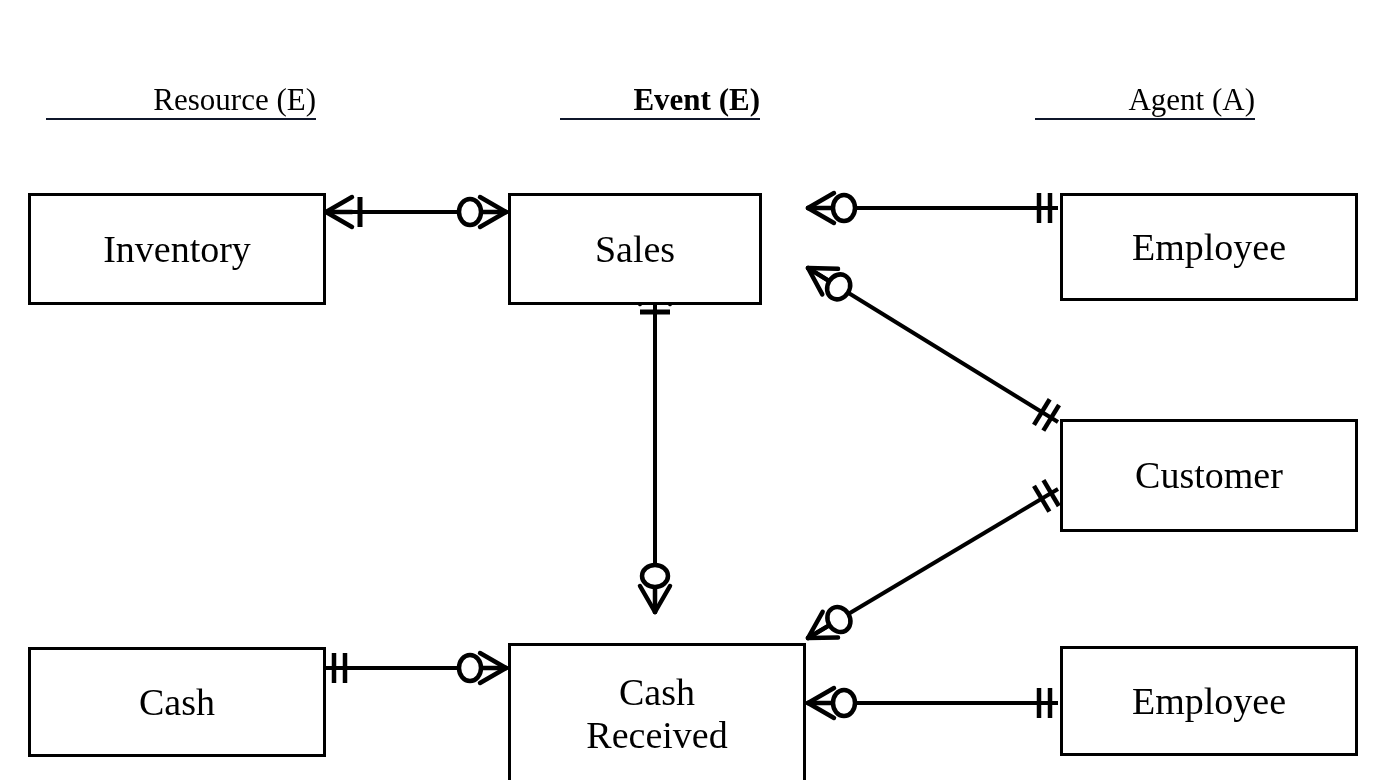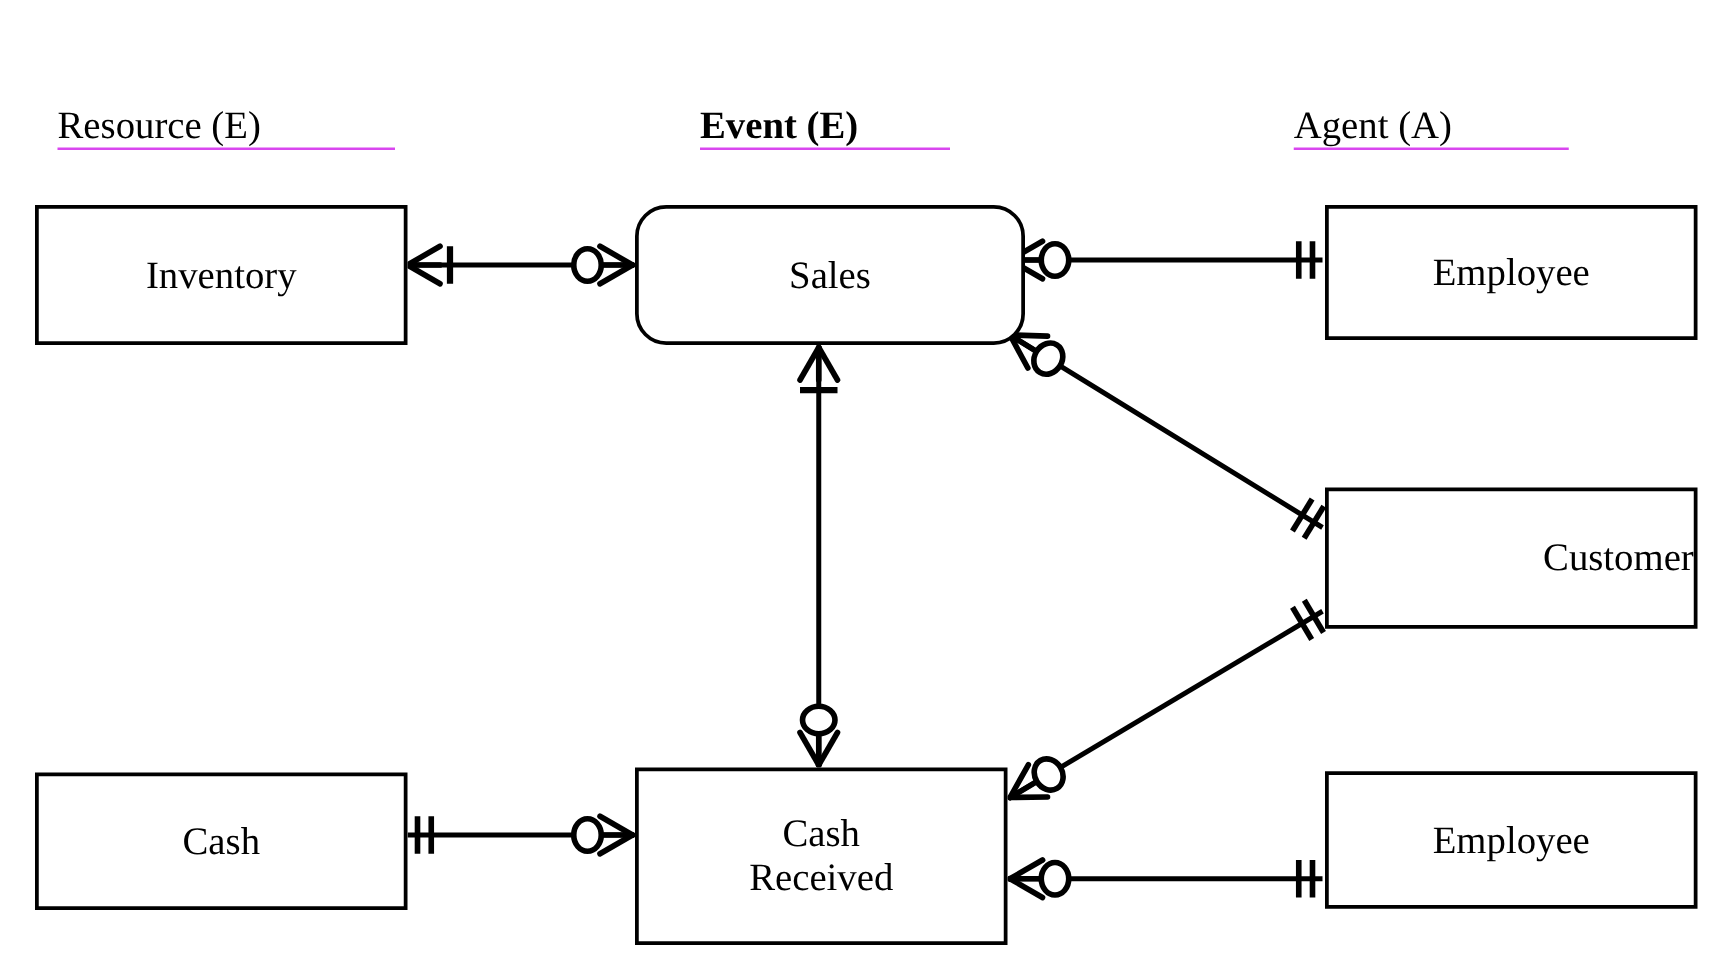--- a/index.html
+++ b/index.html
@@ -24,37 +24,38 @@
     top: 0;
     width: 1380px;
     height: 780px;
   }
   .col-header {
     position: absolute;
     color: #000000;
     font-size: 31px;
     line-height: 1;
     white-space: nowrap;
-    text-align: left;
-    border-bottom: 2px solid #d946ef;
+    text-align: right;
+    border-bottom: 2px solid #0f172a;
     padding-bottom: 3px;
   }
   .entity {
     position: absolute;
     box-sizing: border-box;
     border: 3px solid #000000;
     background: #ffffff;
     display: flex;
     align-items: center;
     justify-content: center;
     text-align: center;
     color: #000000;
-    font-size: 31px;
+    font-size: 38px;
     line-height: 1.12;
     z-index: 3;
+    margin-top: 29px;
   }
   .entity-label {
     display: block;
     white-space: pre-line;
   }
 </style>
 </head>
 <body>
 
 <div id="canvas">
@@ -122,29 +123,29 @@
     <span>Event (E)</span>
   </div>
   <div class="col-header" style="left:1035px; top:84px; width:220px;">
     <span>Agent (A)</span>
   </div>
 
   <div class="entity" style="left:28px; top:164px; width:298px; height:112px;">
     <span class="entity-label">Inventory</span>
   </div>
 
-  <div class="entity" style="left:508px; top:164px; width:312px; height:112px;border-radius:25px;">
+  <div class="entity" style="left:508px; top:164px; width:254px; height:112px;">
     <span class="entity-label">Sales</span>
   </div>
 
   <div class="entity" style="left:1060px; top:164px; width:298px; height:108px;">
     <span class="entity-label">Employee</span>
   </div>
 
-  <div class="entity" style="left:1060px; top:390px; width:298px; height:113px;justify-content:flex-end;">
+  <div class="entity" style="left:1060px; top:390px; width:298px; height:113px;">
     <span class="entity-label">Customer</span>
   </div>
 
   <div class="entity" style="left:28px; top:618px; width:298px; height:110px;">
     <span class="entity-label">Cash</span>
   </div>
 
   <div class="entity" style="left:508px; top:614px; width:298px; height:142px;">
     <span class="entity-label">Cash
 Received</span>

